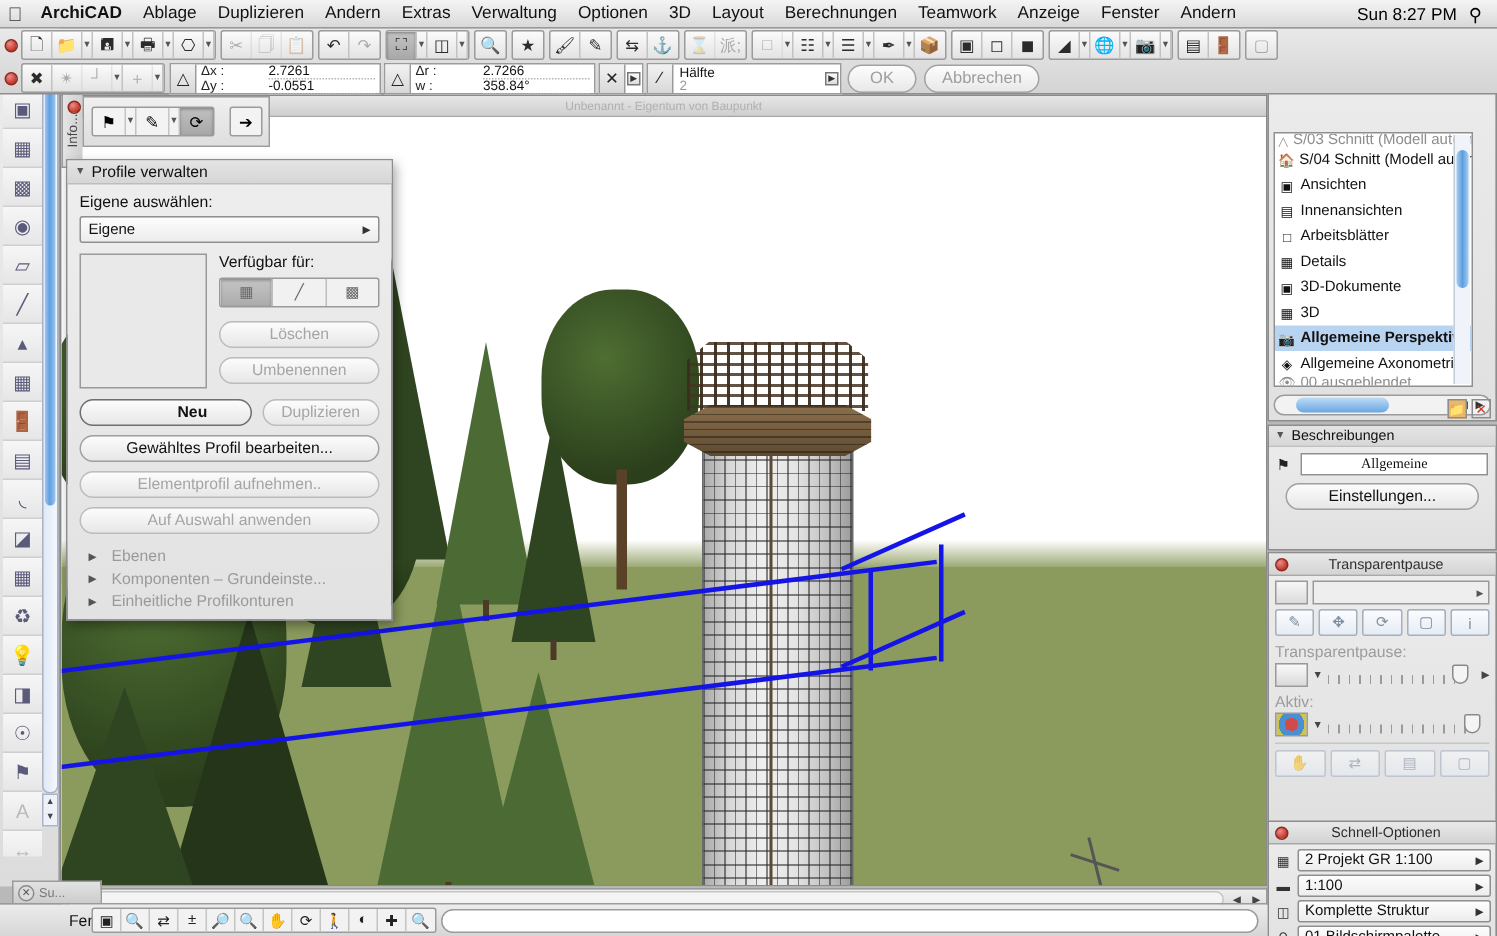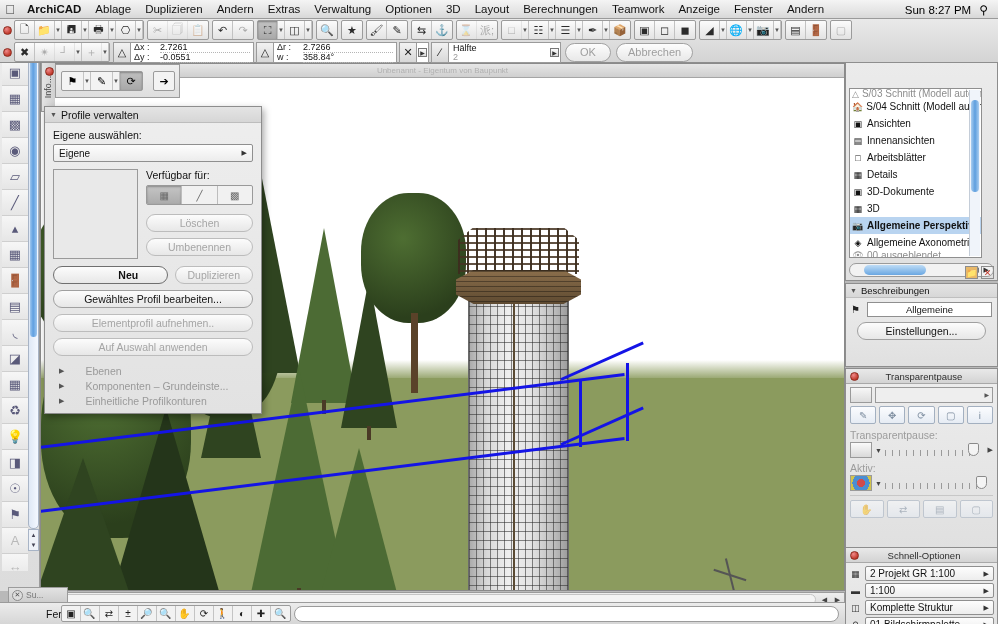--- a/index.html
+++ b/index.html
@@ -60,21 +60,21 @@
 
   
   .coordbox {
     display:flex;align-items:stretch;height:21px;border:1px solid #9b9b9b;background:#fff;margin-right:2px;
   }
   .coord-icon{
     width:17px;background:linear-gradient(to bottom,#f2f2f2,#d8d8d8);border-right:1px solid #9b9b9b;
     display:flex;align-items:center;justify-content:center;font-size:11px;color:#222;
   }
   .coord-fields{display:flex;flex-direction:column;justify-content:center;padding:0 3px;width:122px;}
-  .coord-line{display:flex;align-items:center;height:10px;}
+  .coord-line{display:flex;align-items:center;height:10px;gap:19px;}
   .coord-lbl{width:26px;font-size:9px;color:#222;}
   .coord-val{font-size:9px;color:#111;border-bottom:1px dotted #b5b5b5;flex:1;}
   .coord-val.plain{border-bottom:none;}
   .coord-pop{width:11px;display:flex;align-items:center;justify-content:center;}
   .pop-sq{width:9px;height:9px;border:1px solid #777;background:linear-gradient(to bottom,#fcfcfc,#dcdcdc);font-size:6px;text-align:center;line-height:8px;color:#333;}
 
   .halfbox{display:flex;align-items:stretch;height:21px;border:1px solid #9b9b9b;background:#fff;margin-right:4px;}
   .half-fields{display:flex;flex-direction:column;justify-content:center;padding:0 4px;width:100px;}
   .half-lbl{font-size:9px;color:#111;line-height:10px;}
   .half-val{font-size:9px;color:#9a9a9a;line-height:9px;}
@@ -244,21 +244,21 @@
     height:18px;border:1px solid #a0a0a0;border-radius:9px;
     background:linear-gradient(to bottom,#fcfcfc,#e7e7e7);
     display:flex;align-items:center;justify-content:center;font-size:10.5px;color:#111;
   }
   .btn.dis{color:#a5a5a5;border-color:#bcbcbc;}
   .btn.bold{font-weight:bold;border-color:#6f6f6f;padding-left:36px;}
   .pm-row2{display:flex;gap:7px;margin-top:7px;}
   .pm-row2 .btn{flex:1;}
   .pm-wide{margin-top:6px;}
   .pm-foot{margin-top:7px;}
-  .pm-foot .line{display:flex;align-items:center;gap:21px;height:15px;padding-left:6px;font-size:10.5px;color:#9a9a9a;}
+  .pm-foot .line{display:flex;align-items:center;gap:10px;height:15px;padding-left:6px;font-size:10.5px;color:#9a9a9a;}
 
   
   #right-col{position:absolute;right:0;top:19px;width:153px;height:605px;z-index:55;}
   .rp{ background:linear-gradient(to bottom,#ededed,#e0e0e0); border:1px solid #8d8d8d; }
   .rp-title{
     height:15px;display:flex;align-items:center;padding-left:4px;
     background:linear-gradient(to bottom,#e9e9e9,#d3d3d3);border-bottom:1px solid #a8a8a8;
   }
   .rp-title .grab-dot{width:9px;height:9px;}
   .rp-title .t{flex:1;text-align:center;font-size:9.5px;color:#2e2e2e;padding-right:8px;}
@@ -290,21 +290,21 @@
   #nav-hscroll .ar{margin-left:auto;display:flex;gap:5px;padding-right:4px;font-size:7px;color:#333;}
   #nav-close{position:absolute;right:3px;top:246px;display:flex;gap:3px;}
   .mini-sq{width:13px;height:13px;border:1px solid #8d8d8d;display:flex;align-items:center;justify-content:center;font-size:9px;}
 
   
   #beschreib{position:absolute;top:264px;left:0;width:153px;height:84px;}
   #besch-body{padding:4px 5px;}
   .besch-row{display:flex;align-items:center;gap:4px;margin-bottom:5px;}
   .besch-icon{font-size:10px;color:#222;width:12px;}
   .besch-field{flex:1;height:15px;border:1px solid #8f8f8f;background:#fff;font-size:9.5px;
-    display:flex;align-items:center;justify-content:center;color:#111;}
+    display:flex;align-items:center;justify-content:center;color:#111;font-family:Liberation Serif, serif;}
 
   
   #transp{position:absolute;top:349px;left:0;width:153px;height:181px;}
   #transp-body{padding:3px 4px;}
   .tp-row1{display:flex;gap:3px;margin-bottom:3px;}
   .tp-swatch{width:22px;height:16px;border:1px solid #9a9a9a;background:linear-gradient(to bottom,#f7f7f7,#dcdcdc);}
   .tp-bar{flex:1;height:16px;border:1px solid #9a9a9a;background:#eee;position:relative;}
   .tp-bar .ar{position:absolute;right:3px;top:3px;font-size:6px;color:#555;}
   .tp-btnrow{display:flex;gap:3px;margin-bottom:5px;}
   .tp-btn{flex:1;height:18px;border:1px solid #a3b0c0;border-radius:2px;

